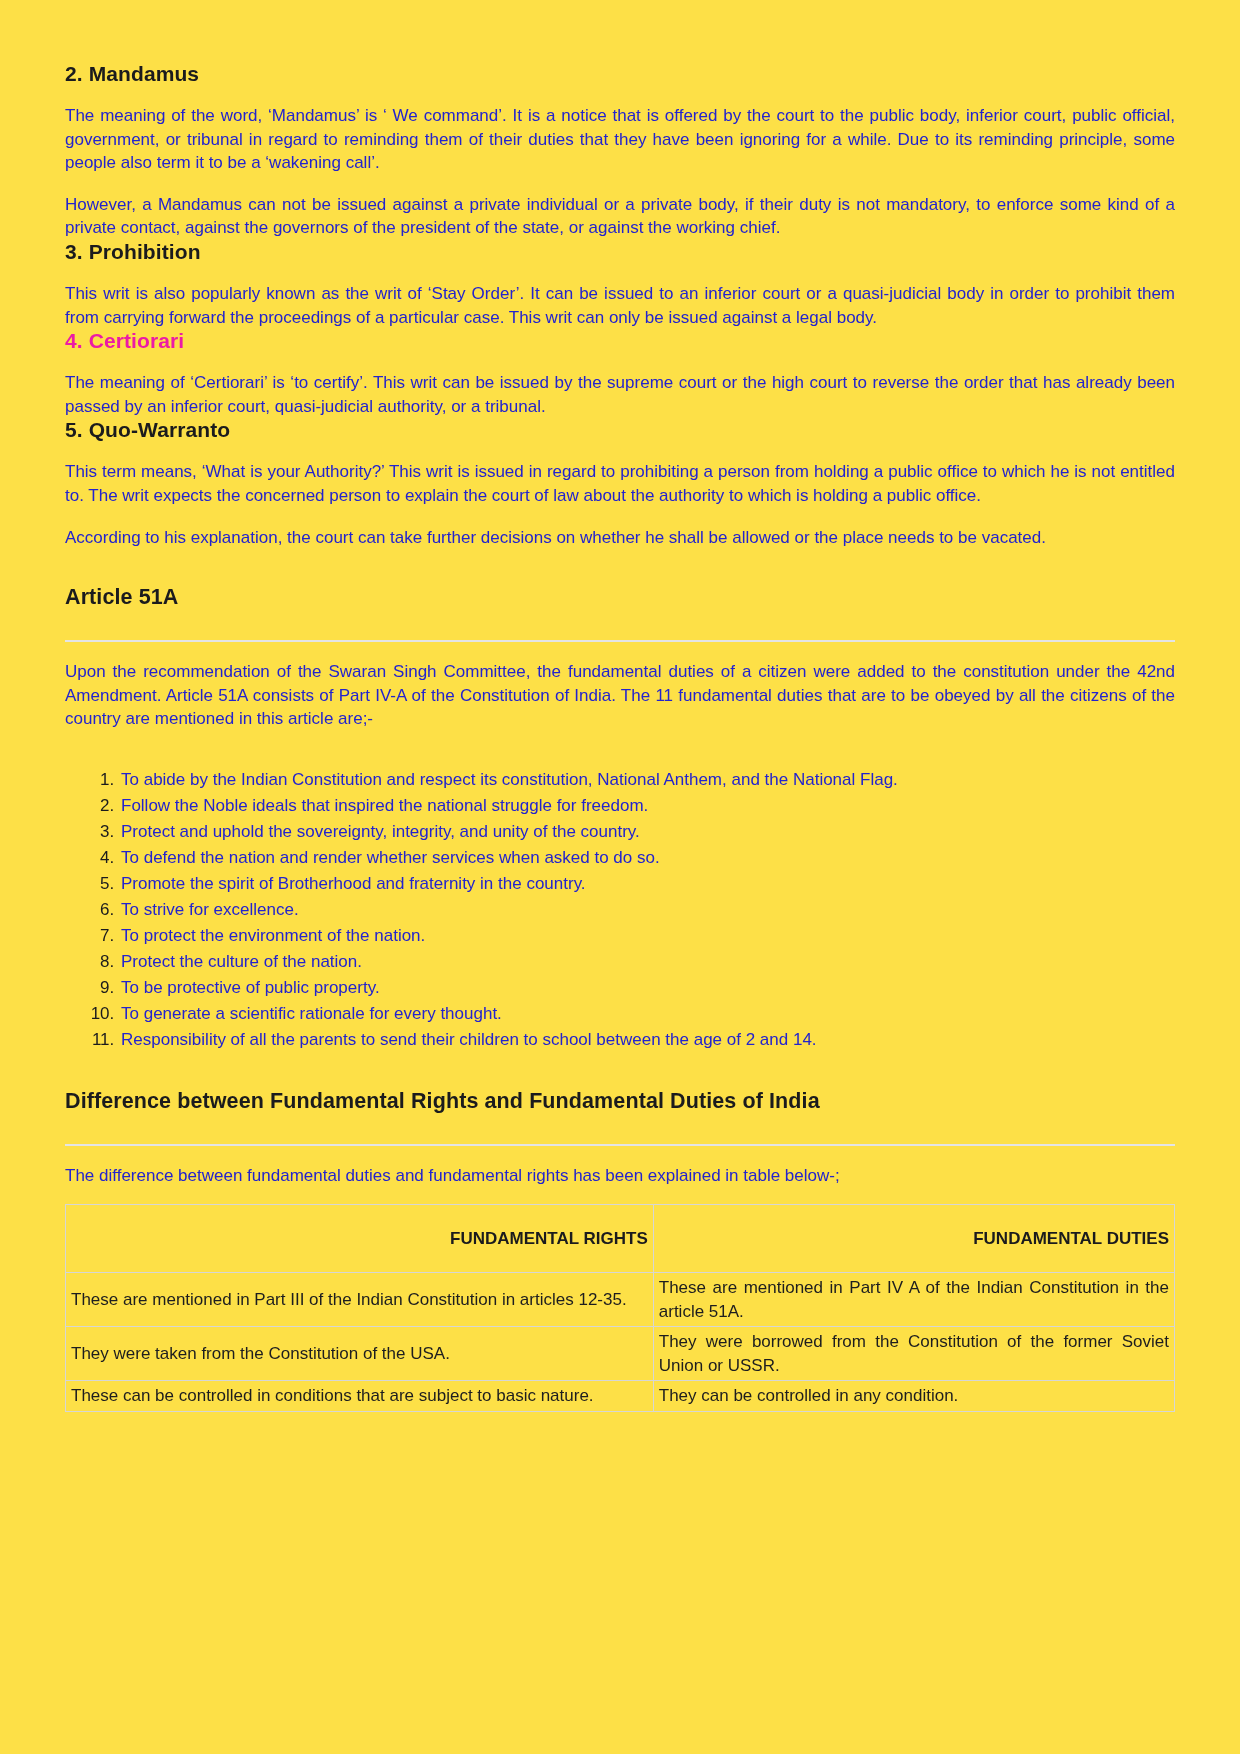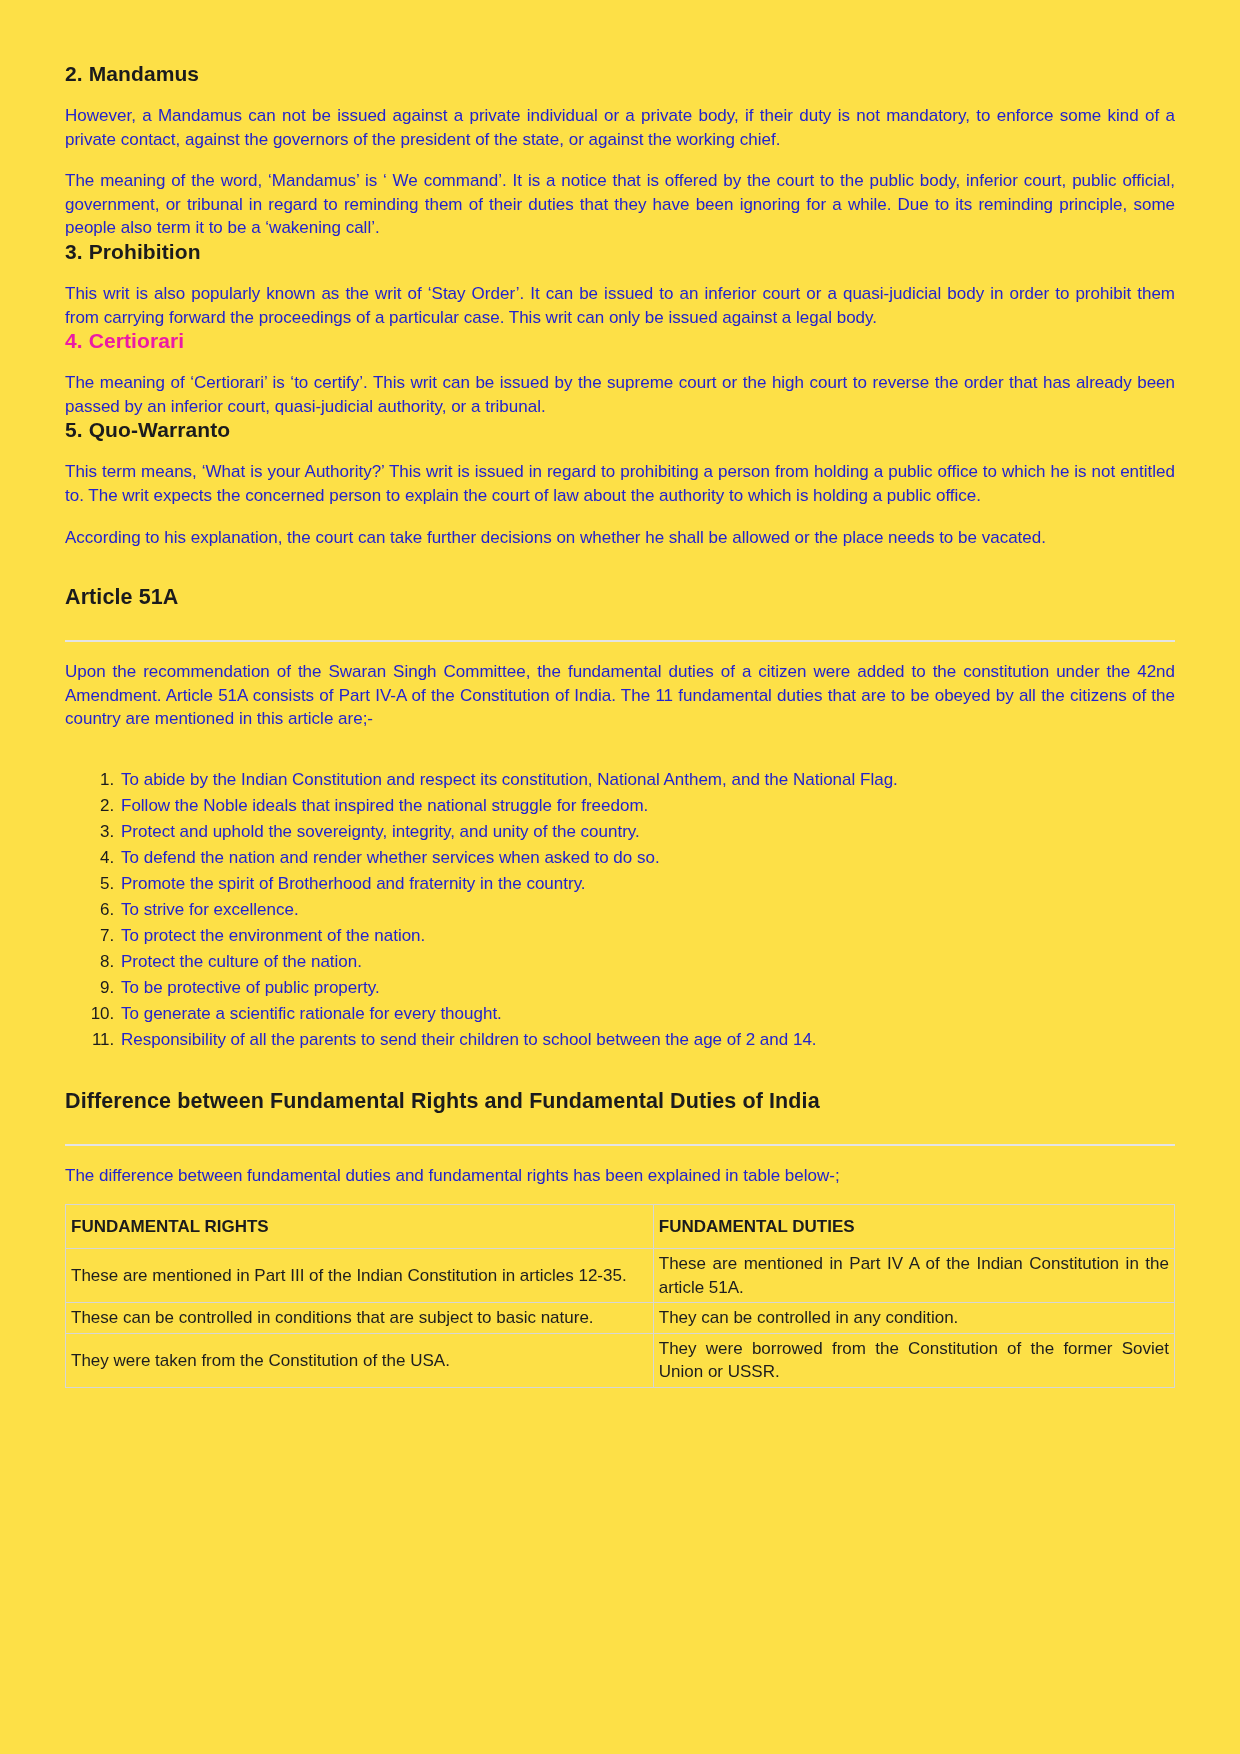--- a/index.html
+++ b/index.html
@@ -56,40 +56,40 @@
     table-layout: fixed;
     margin-top: 16px;
   }
   .diff-table th, .diff-table td {
     border: 1px solid var(--table-border, #d6d6d6);
     font-size: 17px;
     line-height: 23.6px;
     padding: 3px 5px;
   }
   .diff-table th {
-    text-align: left;
+    text-align: right;
     font-weight: 700;
     color: var(--heading, #1b1b1d);
-    padding: 10px 5px;
+    padding: 22px 5px;
   }
   .diff-table td {
     color: var(--table-text, #1d1d1f);
     text-align: justify;
     vertical-align: middle;
   }
 </style>
 </head>
 <body>
 
 <div class="page">
 
   <div class="section first">
     <h3 class="section-heading">2. Mandamus</h3>
+    <p class="body-text">The meaning of the word, ‘Mandamus’ is ‘ We command’. It is a notice that is offered by the court to the public body, inferior court, public official, government, or tribunal in regard to reminding them of their duties that they have been ignoring for a while. Due to its reminding principle, some people also term it to be a ‘wakening call’.</p>
     <p class="body-text">However, a Mandamus can not be issued against a private individual or a private body, if their duty is not mandatory, to enforce some kind of a private contact, against the governors of the president of the state, or against the working chief.</p>
-    <p class="body-text">The meaning of the word, ‘Mandamus’ is ‘ We command’. It is a notice that is offered by the court to the public body, inferior court, public official, government, or tribunal in regard to reminding them of their duties that they have been ignoring for a while. Due to its reminding principle, some people also term it to be a ‘wakening call’.</p>
   </div>
 
   <div class="section">
     <h3 class="section-heading">3. Prohibition</h3>
     <p class="body-text">This writ is also popularly known as the writ of ‘Stay Order’. It can be issued to an inferior court or a quasi-judicial body in order to prohibit them from carrying forward the proceedings of a particular case. This writ can only be issued against a legal body.</p>
   </div>
 
   <div class="section">
     <h3 class="section-heading pink">4. Certiorari</h3>
     <p class="body-text">The meaning of ‘Certiorari’ is ‘to certify’. This writ can be issued by the supreme court or the high court to reverse the order that has already been passed by an inferior court, quasi-judicial authority, or a tribunal.</p>
@@ -135,24 +135,24 @@
           <th>FUNDAMENTAL RIGHTS</th>
           <th>FUNDAMENTAL DUTIES</th>
         </tr>
       </thead>
       <tbody>
         <tr>
           <td>These are mentioned in Part III of the Indian Constitution in articles 12-35.</td>
           <td>These are mentioned in Part IV A of the Indian Constitution in the article 51A.</td>
         </tr>
         <tr>
+          <td>They were taken from the Constitution of the USA.</td>
+          <td>They were borrowed from the Constitution of the former Soviet Union or USSR.</td>
+        </tr>
+        <tr>
           <td>These can be controlled in conditions that are subject to basic nature.</td>
           <td>They can be controlled in any condition.</td>
-        </tr>
-        <tr>
-          <td>They were taken from the Constitution of the USA.</td>
-          <td>They were borrowed from the Constitution of the former Soviet Union or USSR.</td>
         </tr>
       </tbody>
     </table>
   </div>
 
 </div>
 
 </body></html>

